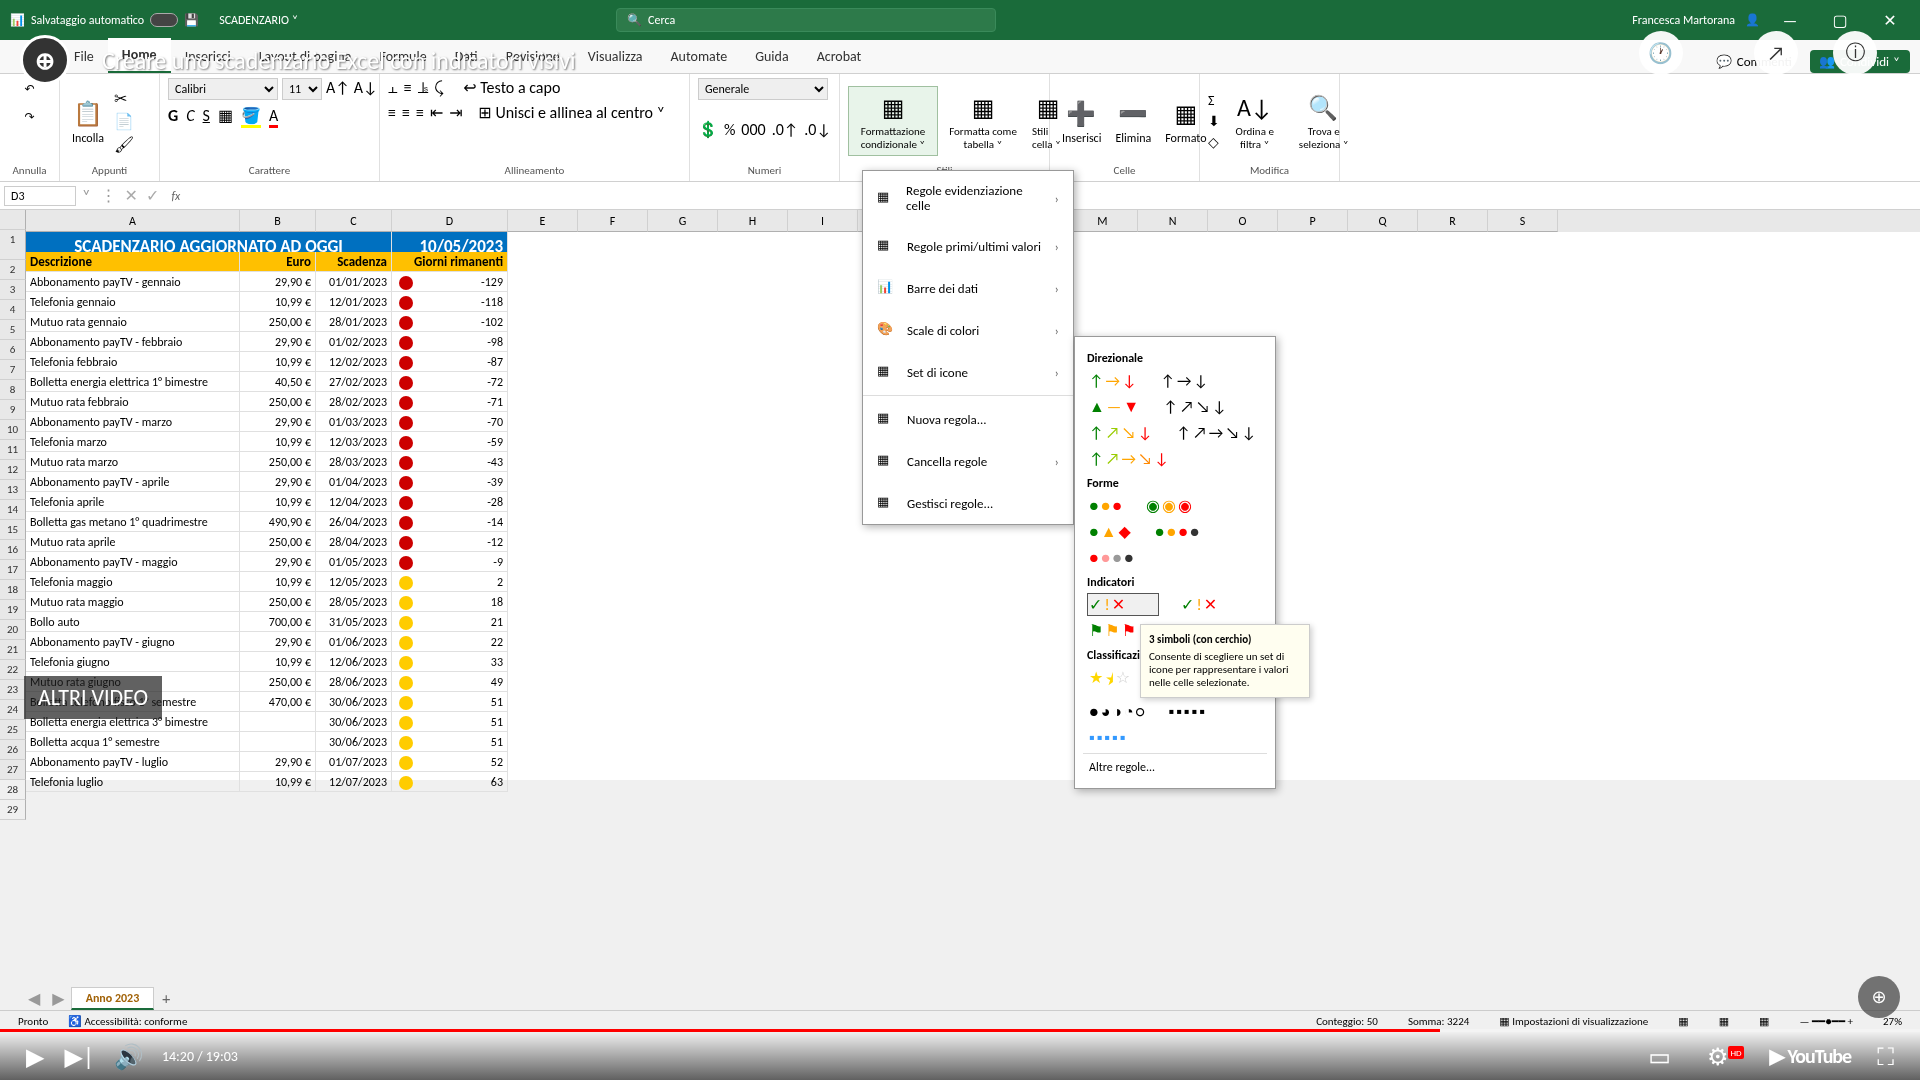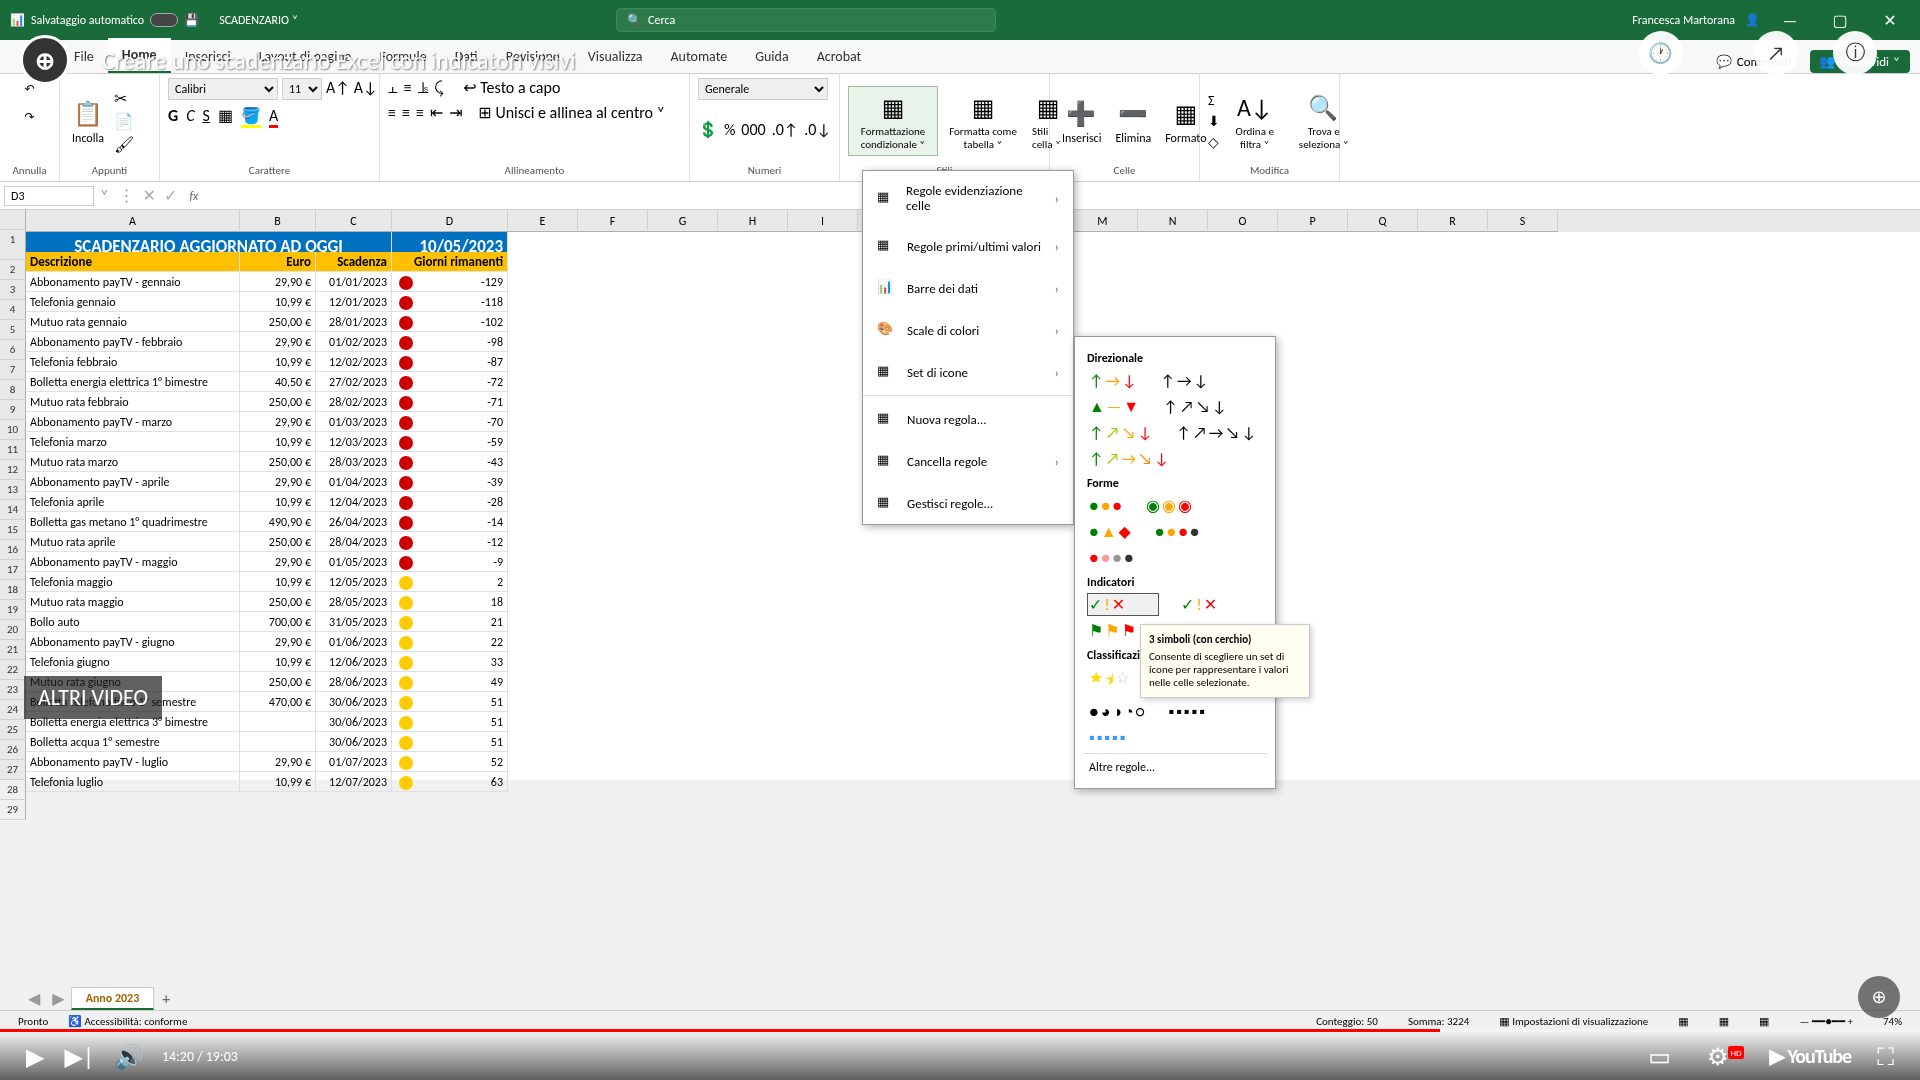--- a/index.html
+++ b/index.html
@@ -29,21 +29,21 @@
 .ribbon { height: 108px; background: white; display: flex; border-bottom: 1px solid #d0d0d0; }
 .ribbon-group { border-right: 1px solid #e0e0e0; padding: 4px 8px; display: flex; flex-direction: column; justify-content: space-between; }
 .ribbon-group .group-content { display: flex; gap: 6px; align-items: center; flex: 1; }
 .ribbon-group .group-label { font-size: 11px; text-align: center; color: #555; }
 .ribbon-btn { padding: 4px; font-size: 12px; cursor: pointer; display: flex; flex-direction: column; align-items: center; gap: 2px; }
 .ribbon-btn .icon { width: 24px; height: 24px; display: flex; align-items: center; justify-content: center; font-size: 18px; }
 .ribbon-btn.large .icon { width: 32px; height: 32px; font-size: 24px; }
 .ribbon select, .ribbon input { font-size: 12px; border: 1px solid #ccc; padding: 2px; }
 
 .formula-bar { height: 28px; background: white; display: flex; align-items: center; border-bottom: 1px solid #d0d0d0; padding: 0 4px; }
-.formula-bar .namebox { width: 90px; border: 1px solid #ccc; padding: 2px 6px; font-size: 12px; }
+.formula-bar .namebox { width: 72px; border: 1px solid #ccc; padding: 2px 6px; font-size: 12px; }
 .formula-bar .fx { padding: 0 8px; font-style: italic; font-size: 12px; color: #666; }
 .formula-bar .formula { flex: 1; padding: 2px 6px; font-size: 12px; }
 
 .sheet-area { display: flex; height: 570px; background: white; }
 .row-headers { width: 26px; background: #e8e8e8; }
 .row-headers .rh { height: 20px; border-bottom: 1px solid #d0d0d0; border-right: 1px solid #b0b0b0; font-size: 11px; text-align: center; line-height: 20px; color: #333; }
 
 .grid { flex: 1; position: relative; }
 .col-headers { display: flex; height: 22px; background: #e8e8e8; }
 .col-headers .ch { border-right: 1px solid #d0d0d0; border-bottom: 1px solid #b0b0b0; font-size: 12px; text-align: center; line-height: 22px; }
@@ -716,21 +716,21 @@
   <div class="sb-item">Pronto</div>
   <div class="sb-item">♿ <span>Accessibilità: conforme</span></div>
   <div class="right">
     <div class="sb-item">Conteggio: 50</div>
     <div class="sb-item">Somma: 3224</div>
     <div class="sb-item">▦ <span>Impostazioni di visualizzazione</span></div>
     <div class="sb-item">▦</div>
     <div class="sb-item">▦</div>
     <div class="sb-item">▦</div>
     <div class="sb-item">— ━━●━━ +</div>
-    <div class="sb-item">74%</div>
+    <div class="sb-item">27%</div>
   </div>
 </div>
 
 <div class="progress-bar">
     <div class="filled"></div>
   </div>
 
 <div class="yt-controls">
   <div class="yc-btn">▶</div>
   <div class="yc-btn">▶|</div>

